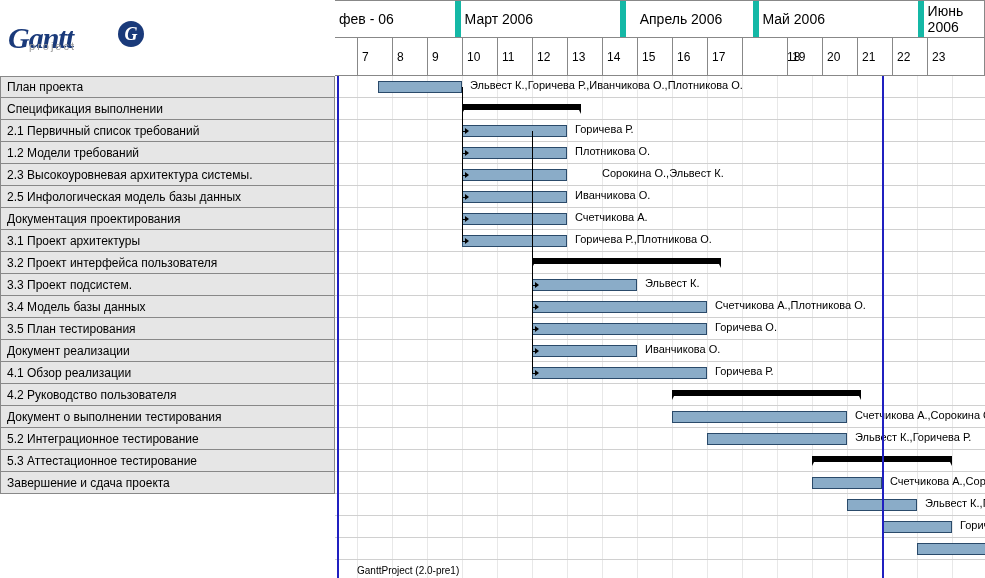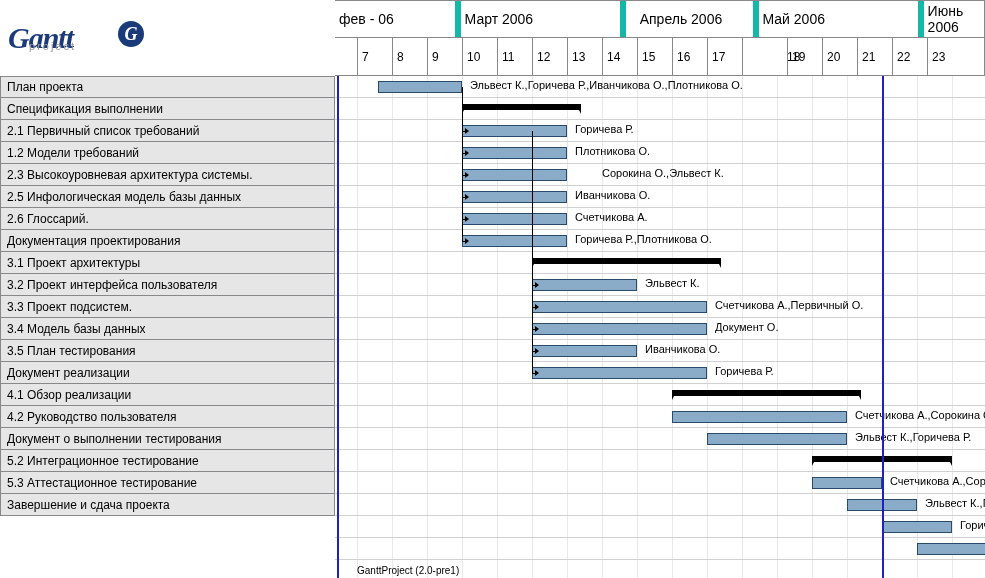--- a/index.html
+++ b/index.html
@@ -47,21 +47,20 @@
         <span class="logo-sub">project</span>
         <span class="logo-badge">G</span>
       </div>
       <div class="task-list" id="task-list">
           <div class="task-row">План проекта</div>
           <div class="task-row">Спецификация выполнении</div>
           <div class="task-row">2.1 Первичный список требований</div>
           <div class="task-row">1.2 Модели требований</div>
           <div class="task-row">2.3 Высокоуровневая архитектура системы.</div>
           <div class="task-row">2.5 Инфологическая модель базы данных</div>
-          <div class="task-row">2.6 Глоссарий.</div>
           <div class="task-row">Документация проектирования</div>
           <div class="task-row">3.1 Проект архитектуры</div>
           <div class="task-row">3.2 Проект интерфейса пользователя</div>
           <div class="task-row">3.3 Проект подсистем.</div>
           <div class="task-row">3.4 Модель базы данных</div>
           <div class="task-row">3.5 План тестирования</div>
           <div class="task-row">Документ реализации</div>
           <div class="task-row">4.1 Обзор реализации</div>
           <div class="task-row">4.2 Руководство пользователя</div>
           <div class="task-row">Документ о выполнении тестирования</div>
@@ -154,25 +153,25 @@
           </div>
           <div class="chart-row">
             <div class="summary-bar" style="left: 197px; width: 189px;"></div>
           </div>
           <div class="chart-row">
             <div class="bar" style="left: 197px; width: 105px;"></div>
             <div class="assignee" style="left: 310px;">Эльвест К.</div>
           </div>
           <div class="chart-row">
             <div class="bar" style="left: 197px; width: 175px;"></div>
-            <div class="assignee" style="left: 380px;">Счетчикова А.,Первичный О.</div>
+            <div class="assignee" style="left: 380px;">Счетчикова А.,Плотникова О.</div>
           </div>
           <div class="chart-row">
             <div class="bar" style="left: 197px; width: 175px;"></div>
-            <div class="assignee" style="left: 380px;">Документ О.</div>
+            <div class="assignee" style="left: 380px;">Горичева О.</div>
           </div>
           <div class="chart-row">
             <div class="bar" style="left: 197px; width: 105px;"></div>
             <div class="assignee" style="left: 310px;">Иванчикова О.</div>
           </div>
           <div class="chart-row">
             <div class="bar" style="left: 197px; width: 175px;"></div>
             <div class="assignee" style="left: 380px;">Горичева Р.</div>
           </div>
           <div class="chart-row">

